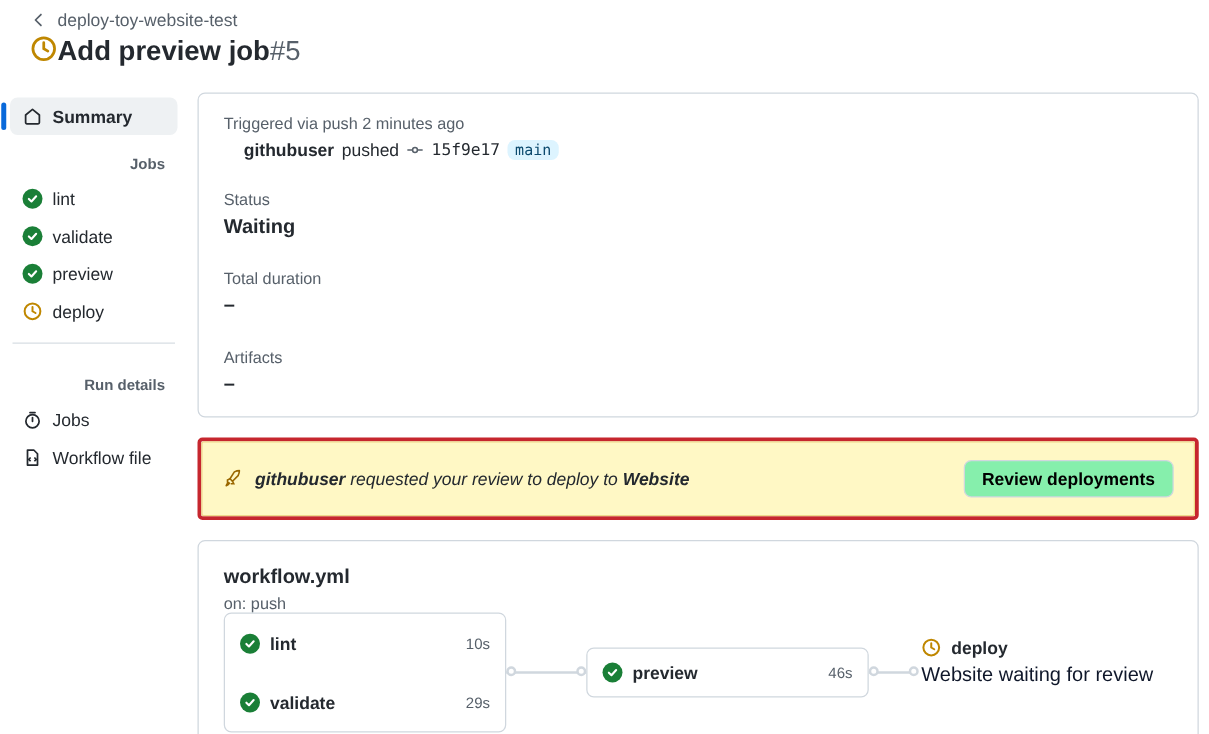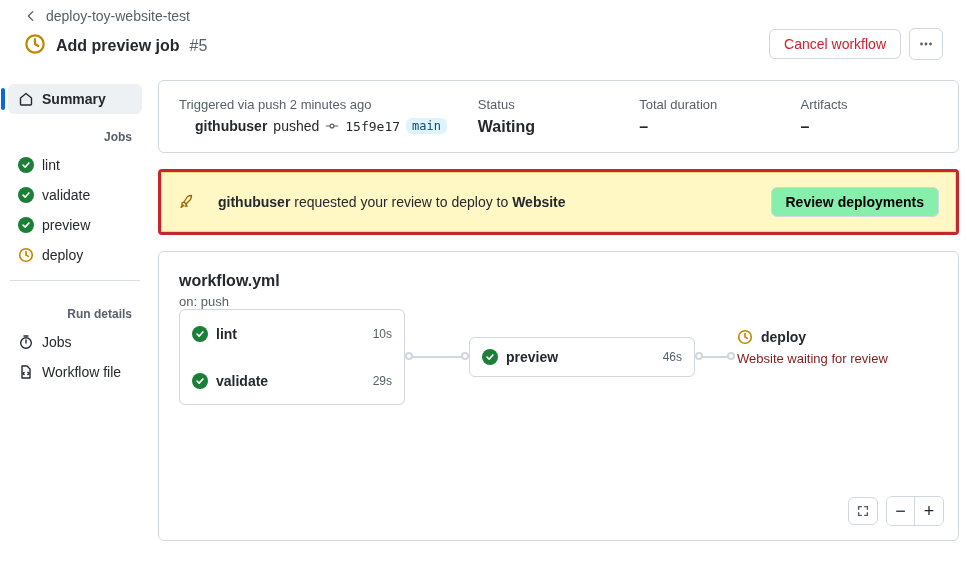--- a/index.html
+++ b/index.html
@@ -24,25 +24,24 @@
     display: flex;
     align-items: center;
     justify-content: space-between;
   }
   .title-left {
     display: flex;
     align-items: center;
     gap: 10px;
   }
   .title-main {
-    font-size: 16px;
+    font-size: 22px;
     font-weight: 600;
     display: flex;
-    align-items: flex-end;
-    gap: 10px;
+    align-items: flex-start;
   }
   .title-main .run-number {
     color: #57606a;
     font-weight: 400;
   }
   .title-right {
     display: flex;
     align-items: center;
     gap: 8px;
   }
@@ -123,21 +122,21 @@
     flex: 1;
     padding: 4px 8px 16px 8px;
   }
   .card {
     border: 1px solid #d0d7de;
     border-radius: 6px;
     background: #ffffff;
     margin-bottom: 16px;
   }
   
-  .summary-card { padding: 16px 20px; display: flex; gap: 24px; }
+  .summary-card { padding: 16px 20px; display: flex; gap: 24px; flex-direction: column; }
   .summary-col { flex: 1; }
   .summary-col.first { flex: 2; }
   .summary-label { font-size: 13px; color: #57606a; margin-bottom: 6px; }
   .summary-value { font-size: 16px; font-weight: 600; }
   .trigger-detail {
     display: flex; align-items: center; gap: 6px;
     padding-left: 16px; font-size: 14px;
   }
   .trigger-detail .username { font-weight: 600; }
   .commit-sha {
@@ -164,22 +163,23 @@
     border-radius: 2px;
     padding: 14px 16px;
     display: flex;
     align-items: center;
     justify-content: space-between;
     gap: 12px;
   }
   .review-banner-left {
     display: flex;
     align-items: center;
-    gap: 24px;
-    font-size: 14px;
+    gap: 10px;
+    font-size: 14px;
+    font-style: italic;
   }
   .review-banner-left .username { font-weight: 600; }
   .review-banner-left .env { font-weight: 600; }
   .review-btn {
     border: 1px solid #d0d7de;
     background: #86efac;
     border-radius: 6px;
     padding: 6px 14px;
     font-size: 14px;
     font-weight: 600;
@@ -208,21 +208,21 @@
   .job-row-duration { position:absolute; right:12px; color:#57606a; font-size:12px; }
   .job-box.single { top: 28px; }
   .job-box.single.preview { left: 290px; }
   .job-box.single .job-row {
     display:flex; align-items:center; gap:8px; padding:0 12px; width:100%; position:relative; height:100%;
   }
   .deploy-block {
     position: absolute; left: 558px; top: 20px; width: 226px;
   }
   .deploy-title-row { display:flex; align-items:center; gap:8px; font-weight:600; font-size:14px; }
-  .deploy-sub { color:#7f1d1d; font-size:13px; margin-top:6px; margin-left: 0px; }
+  .deploy-sub { color:#0f172a; font-size:16px; margin-top:6px; margin-left: 0px; }
   .connector {
     position: absolute;
     top: 47px;
     height: 2px;
     background: #d0d7de;
   }
   .connector.c1 { left: 226px; width: 64px; }
   .connector.c2 { left: 516px; width: 38px; }
   .dot {
     position:absolute; width:8px; height:8px; border-radius:50%;
@@ -279,32 +279,20 @@
         <span>
           <svg width="22" height="22" viewBox="0 0 16 16">
               <circle cx="8" cy="8" r="6.3" fill="none" stroke="#bf8700" stroke-width="1.6"></circle>
               <path d="M8 4.5V8l2.4 1.4" fill="none" stroke="#bf8700" stroke-width="1.6" stroke-linecap="round"></path>
             </svg>
         </span>
         <span>Add preview job</span>
         <span class="run-number">#5</span>
       </span>
     </div>
-    <div class="title-right">
-      <button class="btn danger">Cancel workflow</button>
-      <div class="kebab-btn">
-        <span>
-          <svg width="16" height="16" viewBox="0 0 16 16">
-              <circle cx="3.5" cy="8" r="1.4" fill="#57606a"></circle>
-              <circle cx="8" cy="8" r="1.4" fill="#57606a"></circle>
-              <circle cx="12.5" cy="8" r="1.4" fill="#57606a"></circle>
-            </svg>
-        </span>
-      </div>
-    </div>
   </div>
 </div>
 
 <div class="layout">
 
   <div class="sidebar">
     <div class="sidebar-item active">
       <span>
         <svg width="16" height="16" viewBox="0 0 16 16">
             <path fill="none" stroke="#24292f" stroke-width="1.4" stroke-linejoin="round" d="M2.5 7 8 2.5 13.5 7v6a1 1 0 0 1-1 1h-9a1 1 0 0 1-1-1V7Z"></path>

